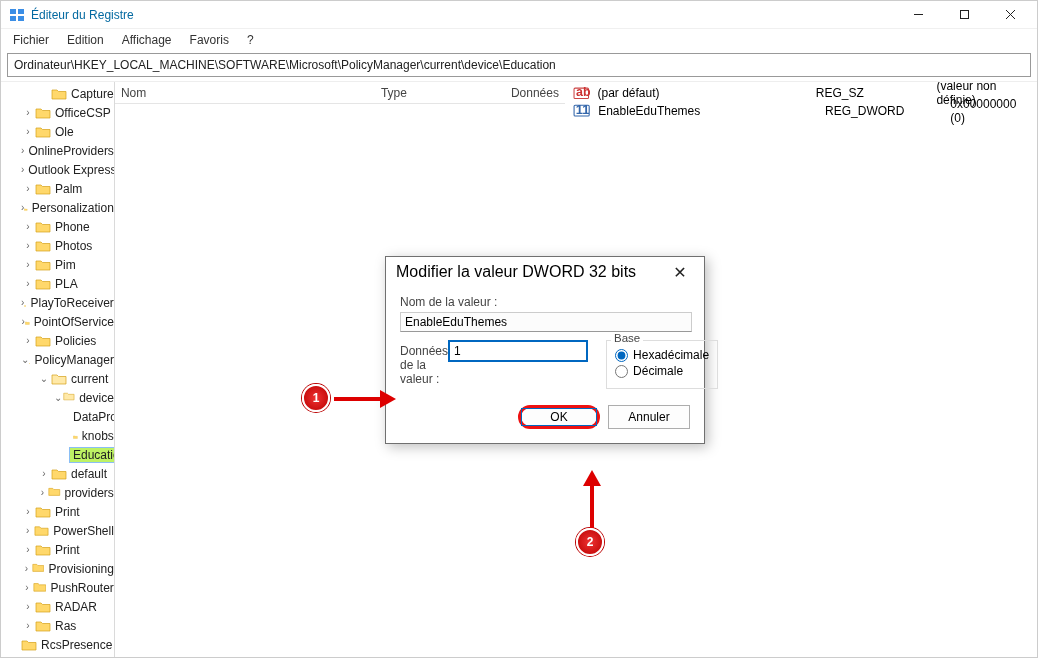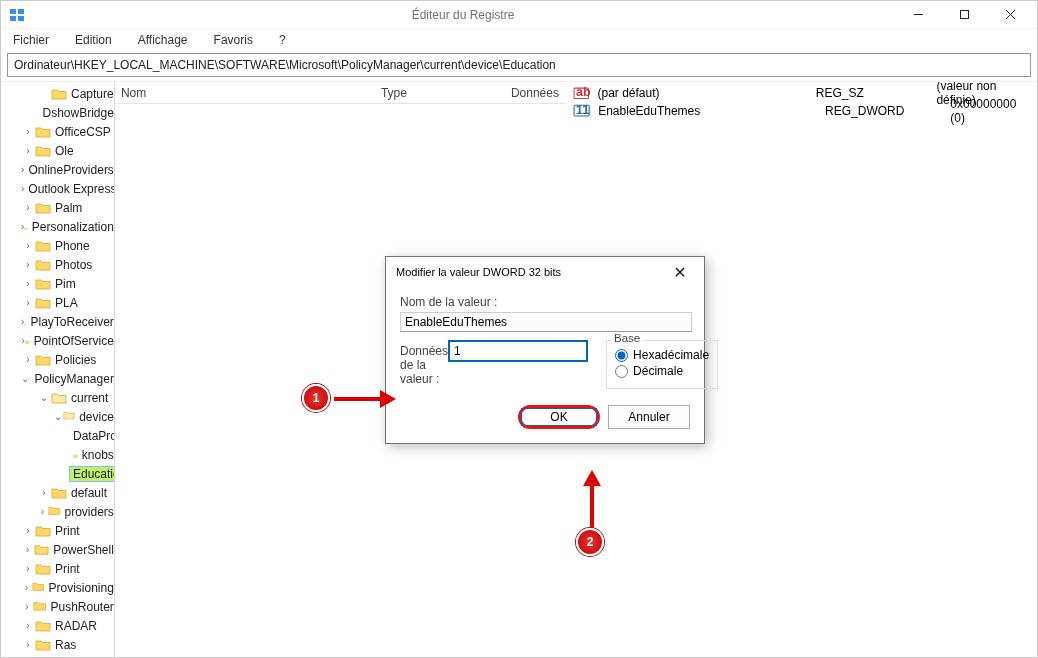--- a/index.html
+++ b/index.html
@@ -1,22 +1,22 @@
 <!DOCTYPE html>
 <html><head>
 <meta charset="utf-8">
 <style>
   * { box-sizing: border-box; margin: 0; padding: 0; font-family: "Segoe UI", Arial, sans-serif; font-size: 12px; }
   body { width: 1038px; height: 658px; background: #fff; overflow: hidden; position: relative; }
   .window { width: 1038px; height: 658px; border: 1px solid #ccc; display: flex; flex-direction: column; }
   .titlebar { height: 28px; display: flex; align-items: center; padding: 0 4px; border-bottom: 1px solid #f0f0f0;}
   .titlebar .icon { width:16px; height:16px; margin: 0 6px 0 4px; display:inline-flex; }
-  .titlebar .title { flex:1; color:#737373;text-align:center; }
+  .titlebar .title { flex:1; color:#0369a1; }
   .winbtn { width:46px; height:28px; display:flex; align-items:center; justify-content:center; color:#444; }
-  .menubar { height: 22px; display:flex; align-items:center; padding: 0 4px; gap: 10px;}
+  .menubar { height: 22px; display:flex; align-items:center; padding: 0 4px; gap: 2px;}
   .menubar span { padding: 2px 8px; color:#333; }
   .addrbar { height: 24px; border: 1px solid #999; margin: 2px 6px 4px 6px; padding: 2px 6px; display:flex; align-items:center; font-size:12px; color:#222;}
   .main { flex:1; display:flex; overflow:hidden; border-top:1px solid #eee;}
   .tree { width: 212px; border-right: 1px solid #dadada; overflow-y:auto; padding: 2px 0 2px 2px; white-space:nowrap; }
   .tree::-webkit-scrollbar { width: 15px; }
   .tree::-webkit-scrollbar-thumb { background: #ccc; border-radius: 3px;}
   .row { display:flex; align-items:center; height:19px; cursor:default; }
   .chev { width:14px; display:inline-flex; justify-content:center; align-items:center; color:#6a6a6a; font-size:10px;}
   .fld { width:16px; height:14px; }
   .lbl { padding-left:4px; color:#222; }
@@ -24,21 +24,21 @@
   .content { flex:1; display:flex; flex-direction:row; }
   .listhdr { height: 22px; border-bottom: 1px solid #e5e5e5; display:flex; align-items:center; }
   .colh { padding: 0 6px; color:#444; }
   .list { flex:1; padding-top:2px; }
   .lrow { display:flex; align-items:center; height:18px; }
   .vicon { width:18px; height:16px; margin: 0 2px 0 8px; display:inline-flex; align-items:center;text-align:right; }
   .cell { padding: 0 6px; }
   
   .dialog { position:absolute; left:385px; top:256px; width:320px; background:#fff; border:1px solid #707070; box-shadow: 3px 3px 12px rgba(0,0,0,0.25);}
   .dtitle { height:30px; display:flex; align-items:center; padding:0 10px; }
-  .dtitle .t { flex:1; font-size:11px; }
+  .dtitle .t { flex:1; font-size:16px; }
   .dclose { width:28px; text-align:center; font-size:16px; color:#222; }
   .dbody { padding: 4px 14px 14px 14px; }
   .flabel { color:#444; margin: 4px 0 3px 0; font-size:12px;}
   .tfield { width: 292px; height: 20px; border: 1px solid #ccc; border-bottom-color:#999; padding: 2px 4px; background:#fcfcfc;}
   .row2 { display:flex; gap: 18px; margin-top: 8px;}
   .col2 { display:flex; flex-direction:row; }
   .vinput { width:140px; height:22px; border: 2px solid #0067c0; padding: 0 4px; background:#fff; outline:none;}
   .group { border:1px solid #ddd; border-top:none; padding: 6px 8px 8px 8px; width: 130px; position:relative;}
   .group::before { content:""; position:absolute; top:0; left:0; right:0; height:1px; background:#ddd;}
   .glabel { position:absolute; top:-8px; left:4px; background:#fff; padding:0 3px; color:#444; font-size:11.5px;}
@@ -99,27 +99,20 @@
     </div>
   <div class="main">
     <div class="tree" id="tree">
         <div class="row" style="padding-left: 34px;">
           <span class="chev"></span>
           <span class="fld"><svg viewBox="0 0 16 14">
               <path d="M1 3 h5 l1.5 1.5 H15 V12 H1 Z" fill="#ffd86b" stroke="#d4a017" stroke-width="0.7"></path>
             </svg></span>
           <span class="lbl">Capture</span>
         </div>
-        <div class="row" style="padding-left: 34px;">
-          <span class="chev"></span>
-          <span class="fld"><svg viewBox="0 0 16 14">
-              <path d="M1 3 h5 l1.5 1.5 H15 V12 H1 Z" fill="#ffd86b" stroke="#d4a017" stroke-width="0.7"></path>
-            </svg></span>
-          <span class="lbl">DshowBridge</span>
-        </div>
         <div class="row" style="padding-left: 18px;">
           <span class="chev">›</span>
           <span class="fld"><svg viewBox="0 0 16 14">
               <path d="M1 3 h5 l1.5 1.5 H15 V12 H1 Z" fill="#ffd86b" stroke="#d4a017" stroke-width="0.7"></path>
             </svg></span>
           <span class="lbl">OfficeCSP</span>
         </div>
         <div class="row" style="padding-left: 18px;">
           <span class="chev">›</span>
           <span class="fld"><svg viewBox="0 0 16 14">

